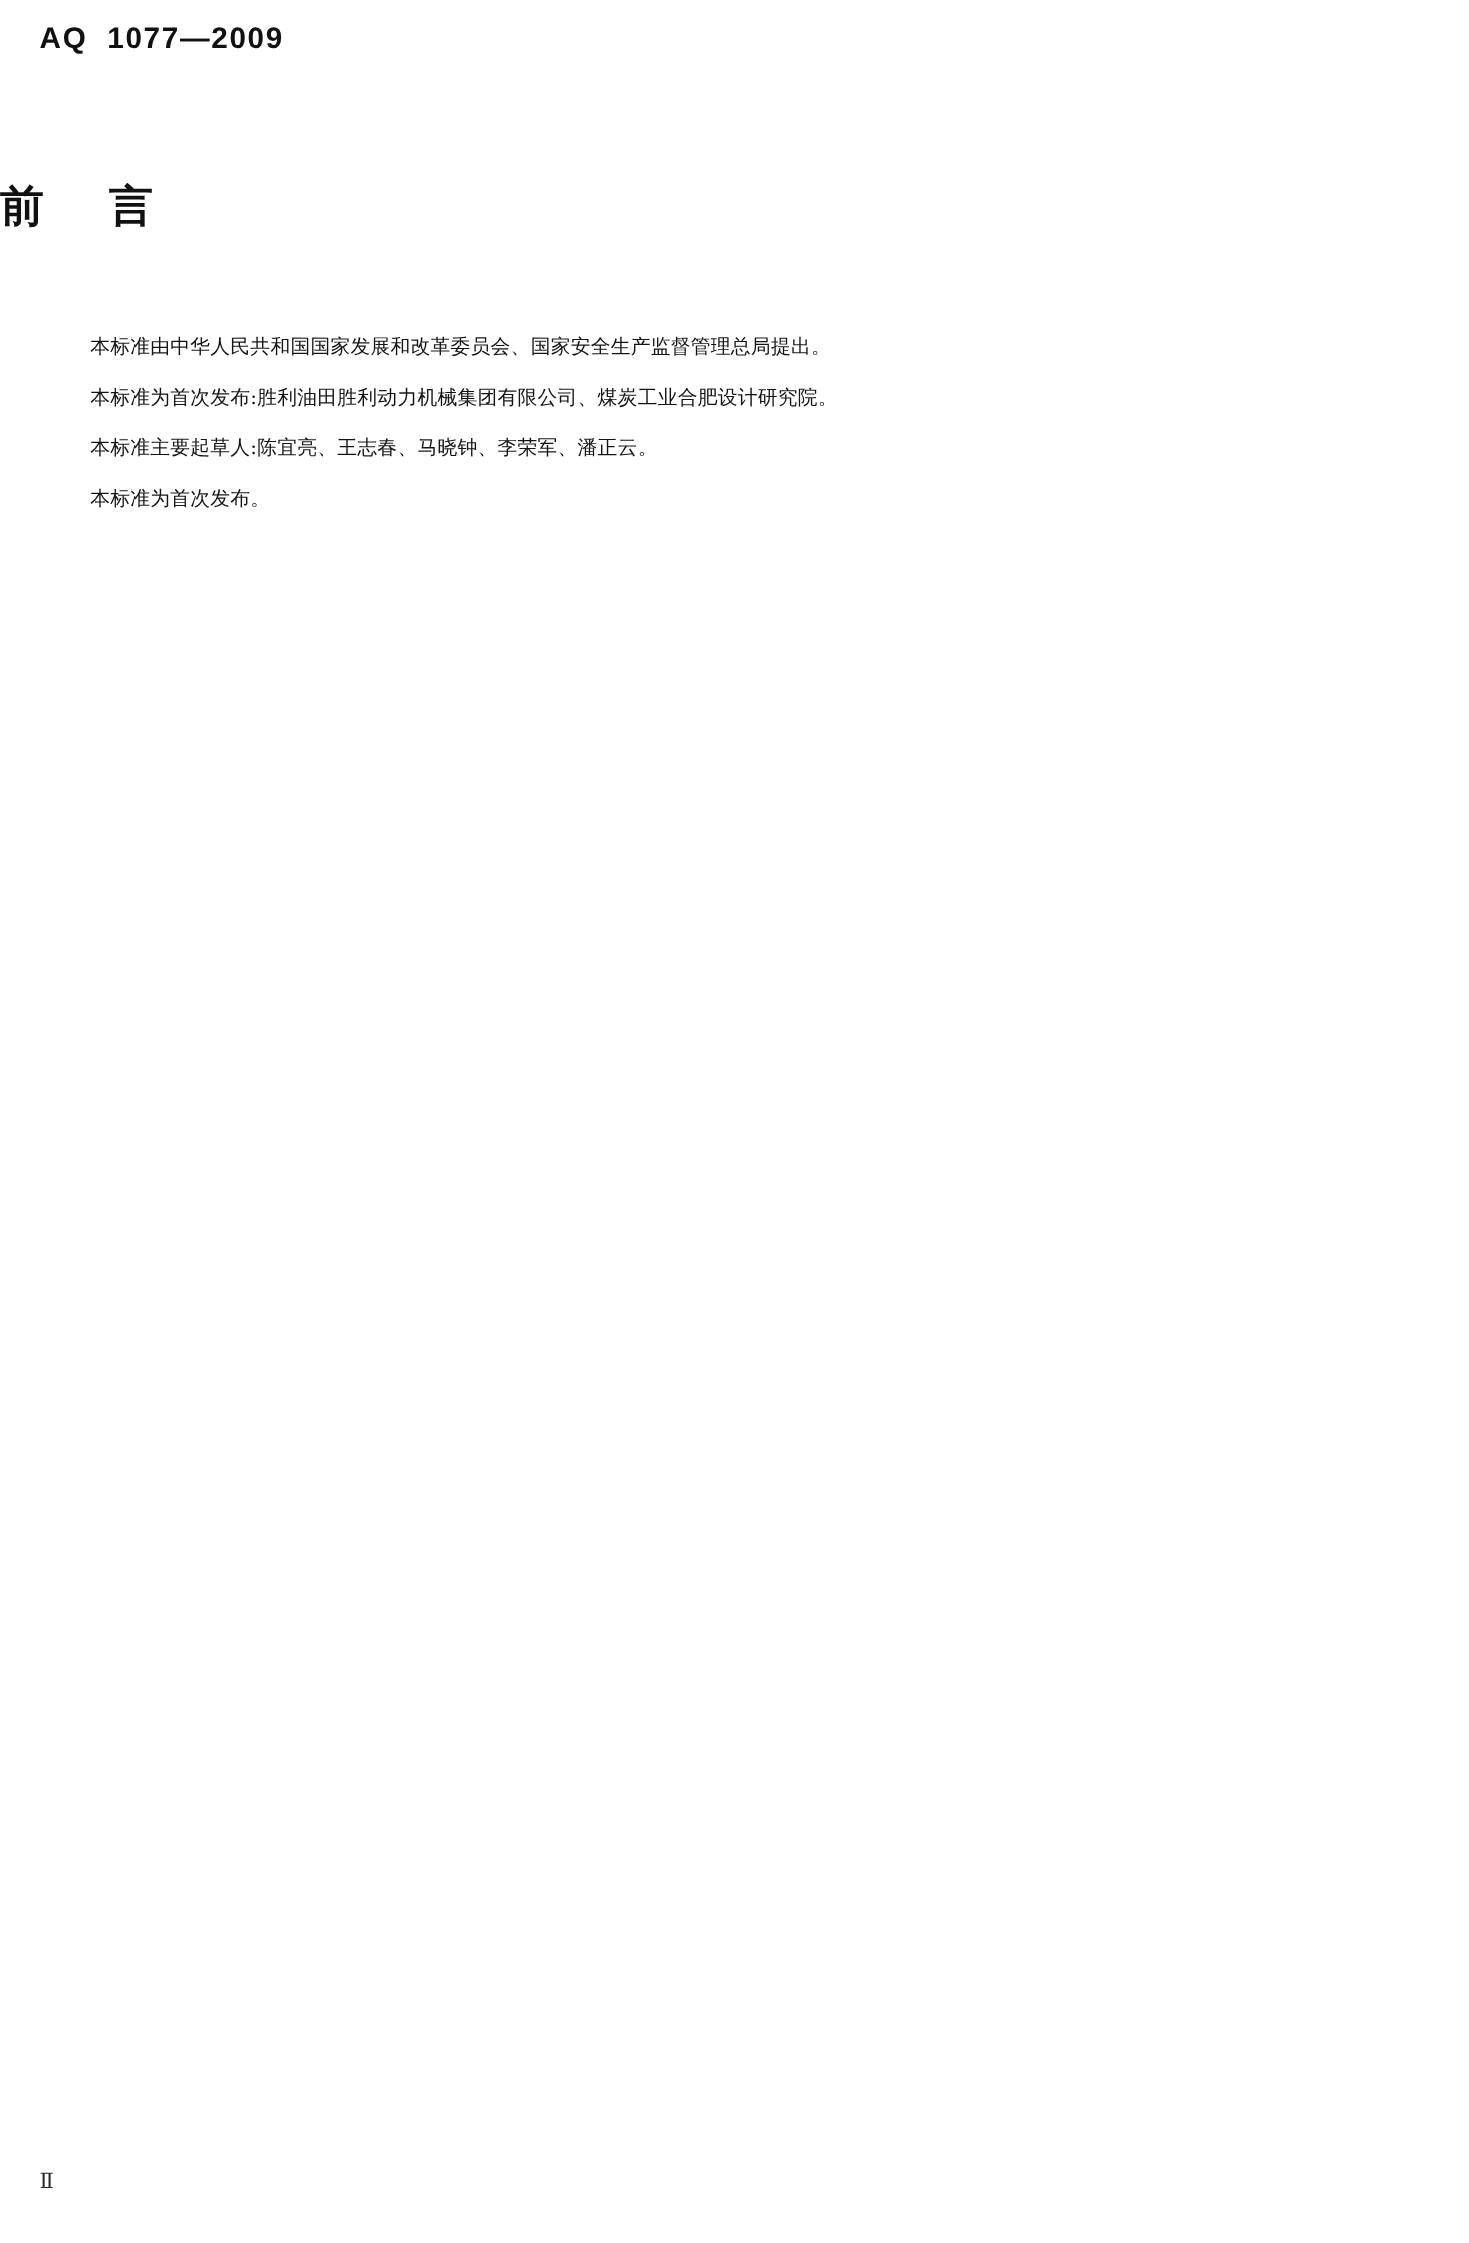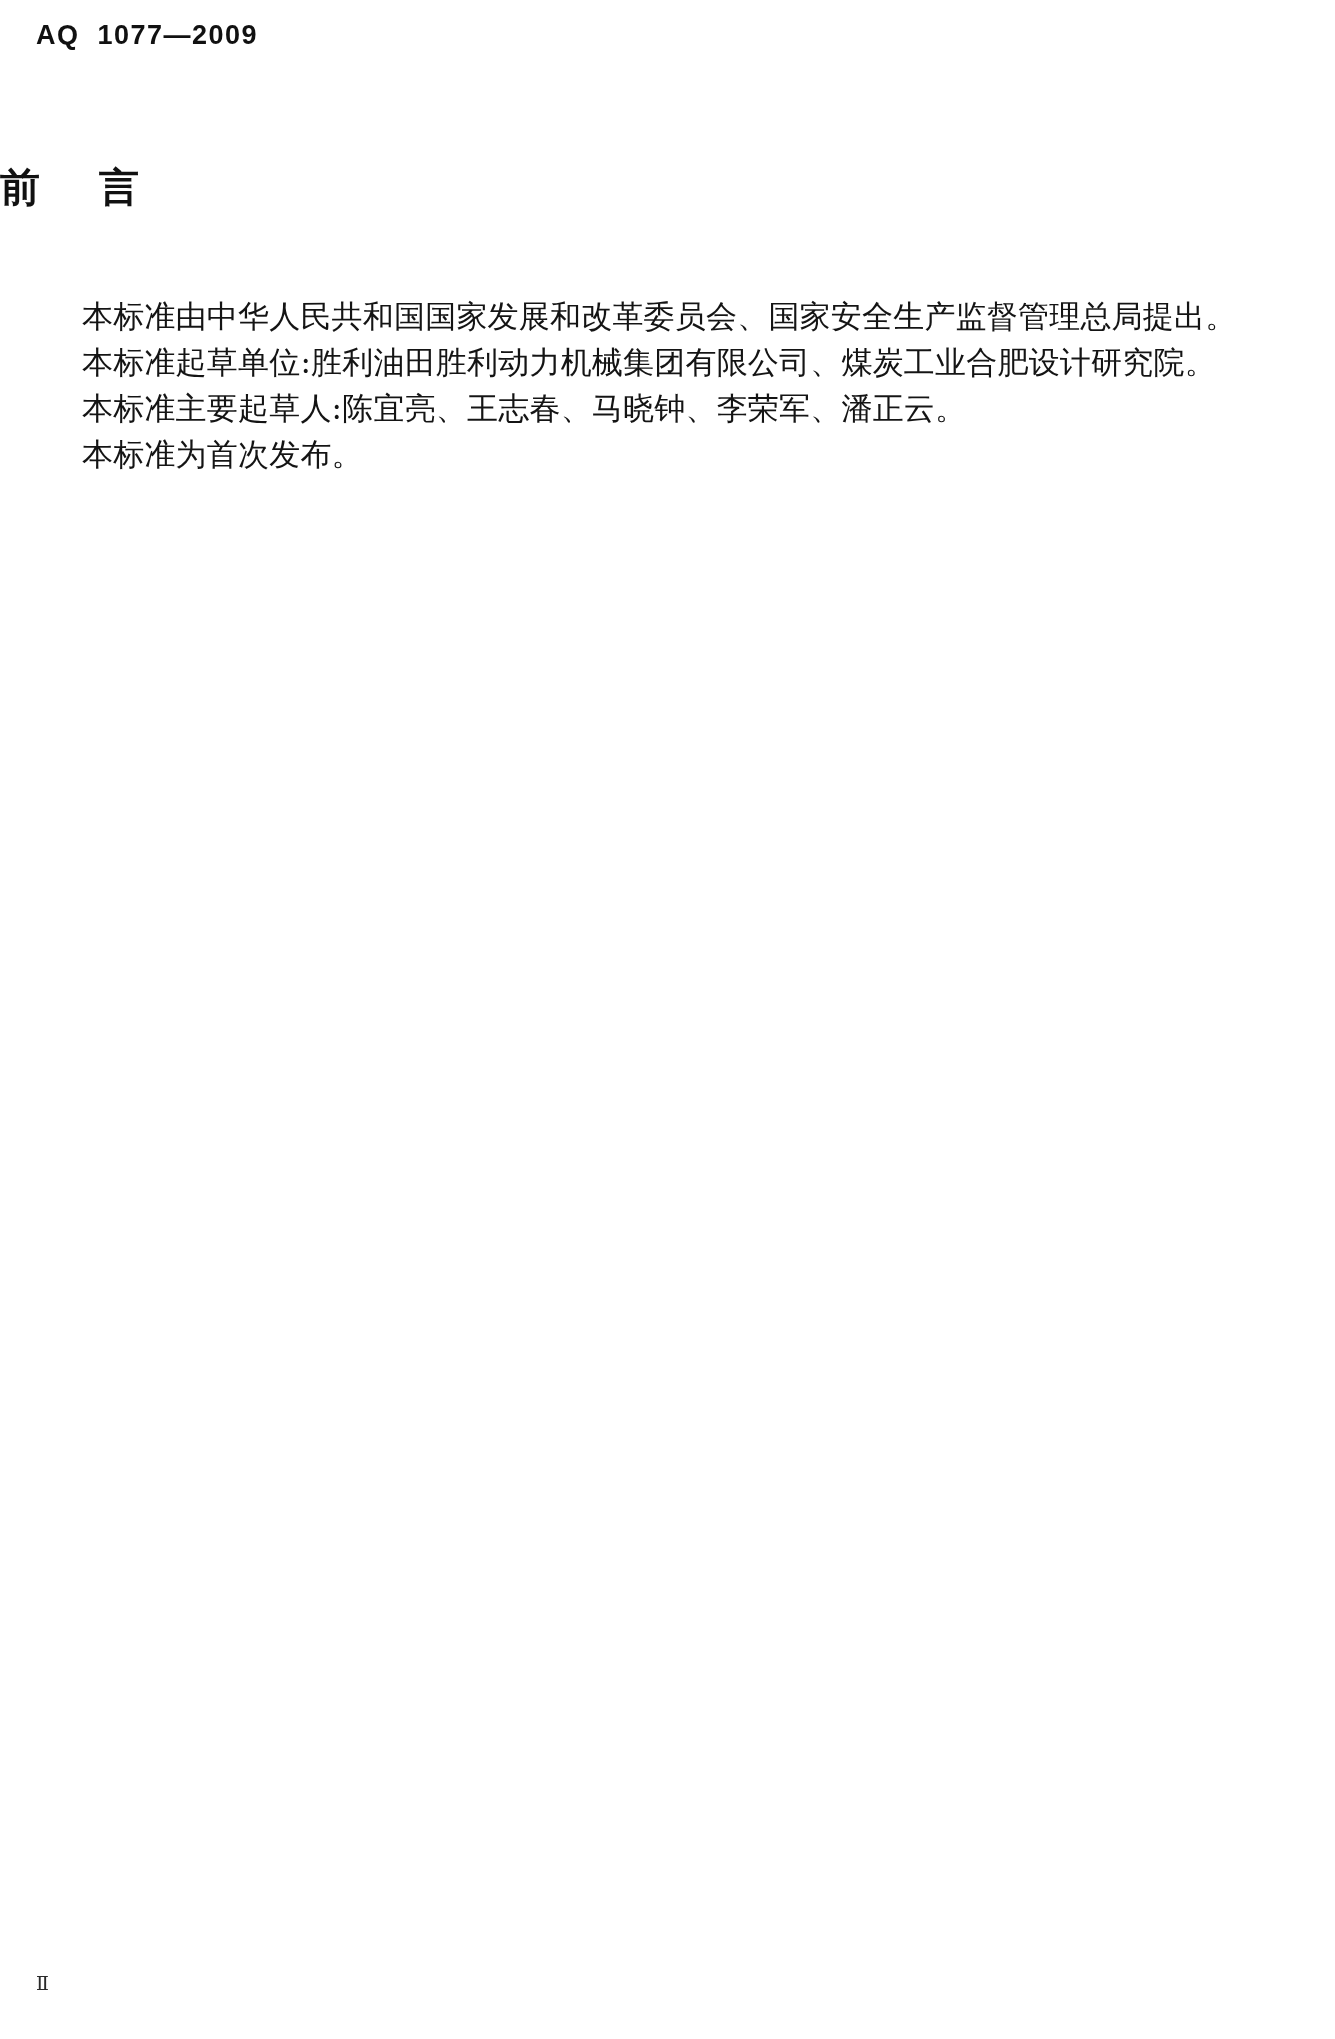--- a/index.html
+++ b/index.html
@@ -45,21 +45,21 @@
     width: 58px;
   }
   .body-block {
     position: absolute;
     top: 293px;
     left: 82px;
     width: 1100px;
   }
   .body-line {
     font-family: "DejaVu Serif", "Liberation Serif", serif;
-    font-size: 31px;
+    font-size: 18px;
     line-height: 46px;
     color: #141414;
     letter-spacing: 0.2px;
     white-space: nowrap;
   }
   .page-number {
     position: absolute;
     bottom: 44px;
     left: 36px;
     font-family: "Liberation Serif", "DejaVu Serif", serif;
@@ -73,20 +73,20 @@
 <div class="page">
 
   <div class="header-code">AQ  1077—2009</div>
 
   <div class="doc-title">
     <span>前</span><span class="gap"></span><span>言</span>
   </div>
 
   <div class="body-block">
     <div class="body-line">本标准由中华人民共和国国家发展和改革委员会、国家安全生产监督管理总局提出。</div>
-    <div class="body-line">本标准起草单位:胜利油田胜利动力机械集团有限公司、煤炭工业合肥设计研究院。</div>
+    <div class="body-line">本标准为首次发布:胜利油田胜利动力机械集团有限公司、煤炭工业合肥设计研究院。</div>
     <div class="body-line">本标准主要起草人:陈宜亮、王志春、马晓钟、李荣军、潘正云。</div>
     <div class="body-line">本标准为首次发布。</div>
   </div>
 
   <div class="page-number">Ⅱ</div>
 
 </div>
 
 </body></html>

